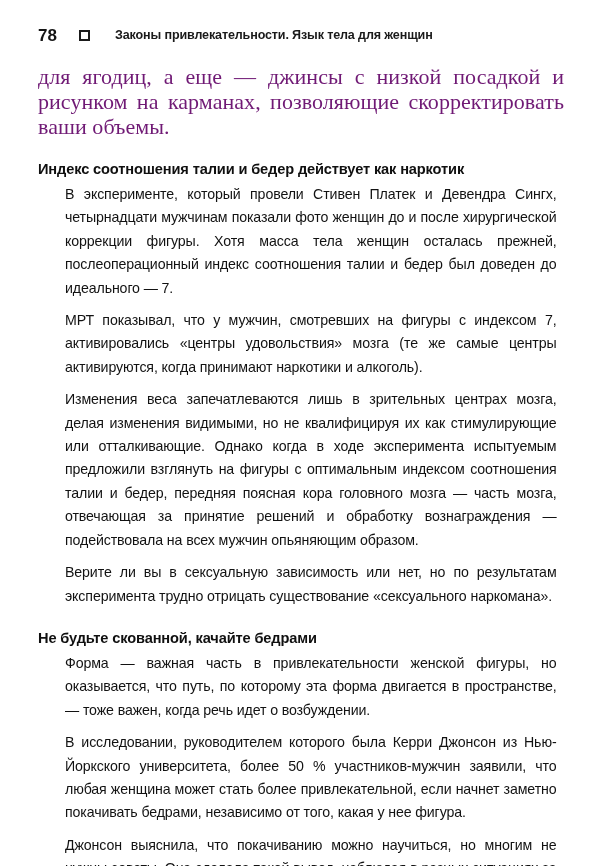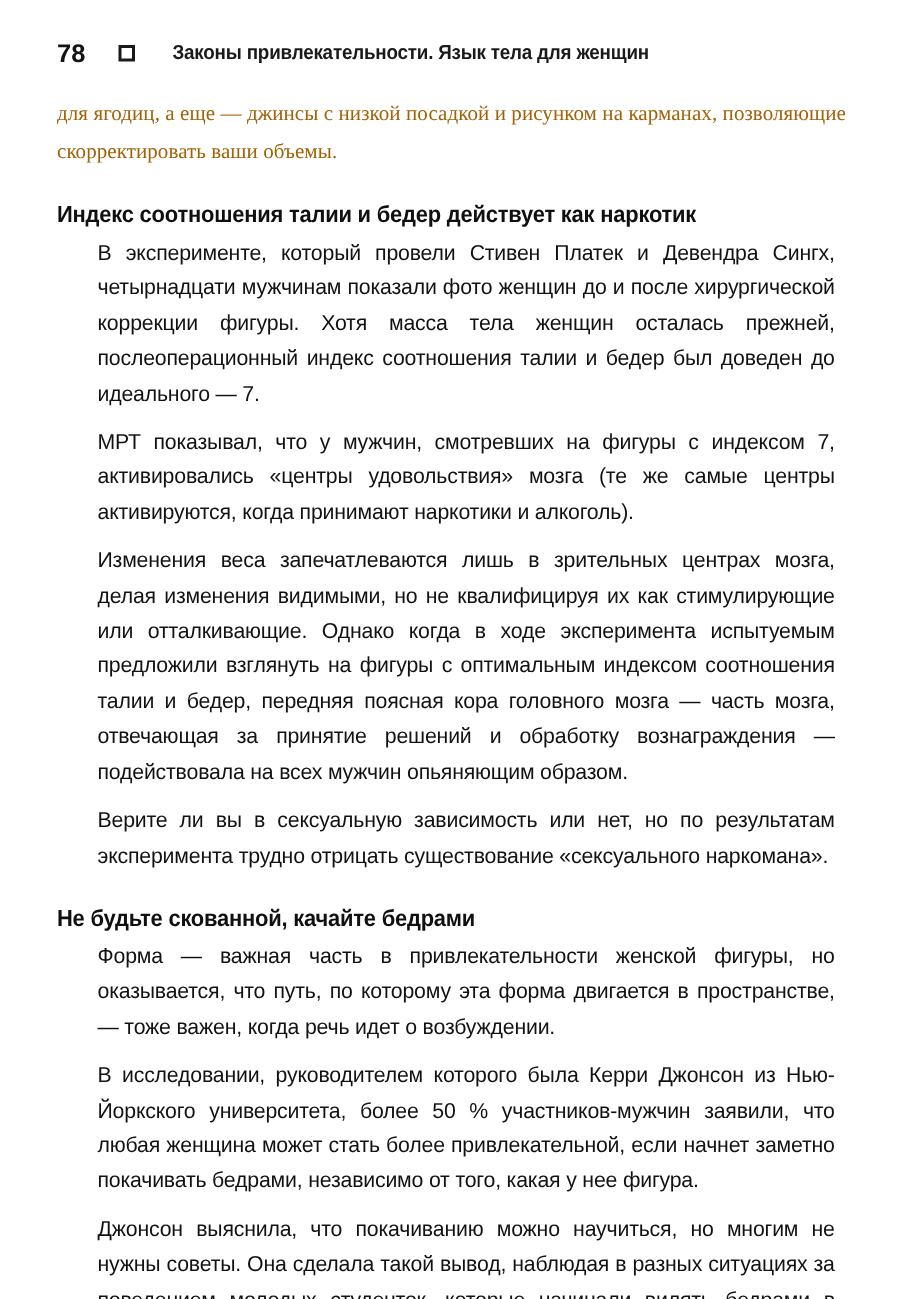--- a/index.html
+++ b/index.html
@@ -75,23 +75,23 @@
   .text-block {
     position: absolute;
     left: 38px;
     top: 64px;
     width: 526px;
   }
 
   
   .para-serif {
     font-family: "Liberation Serif", "DejaVu Serif", serif;
-    font-size: 14px;
+    font-size: 22px;
     line-height: 25px;
-    color: #a16207;
+    color: #701a75;
     text-align: justify;
     text-align-last: left;
     margin: 0 0 6px 0;
     letter-spacing: 0.05px;
   }
 
   
   .heading {
     font-family: "Liberation Sans", sans-serif;
     font-weight: bold;

